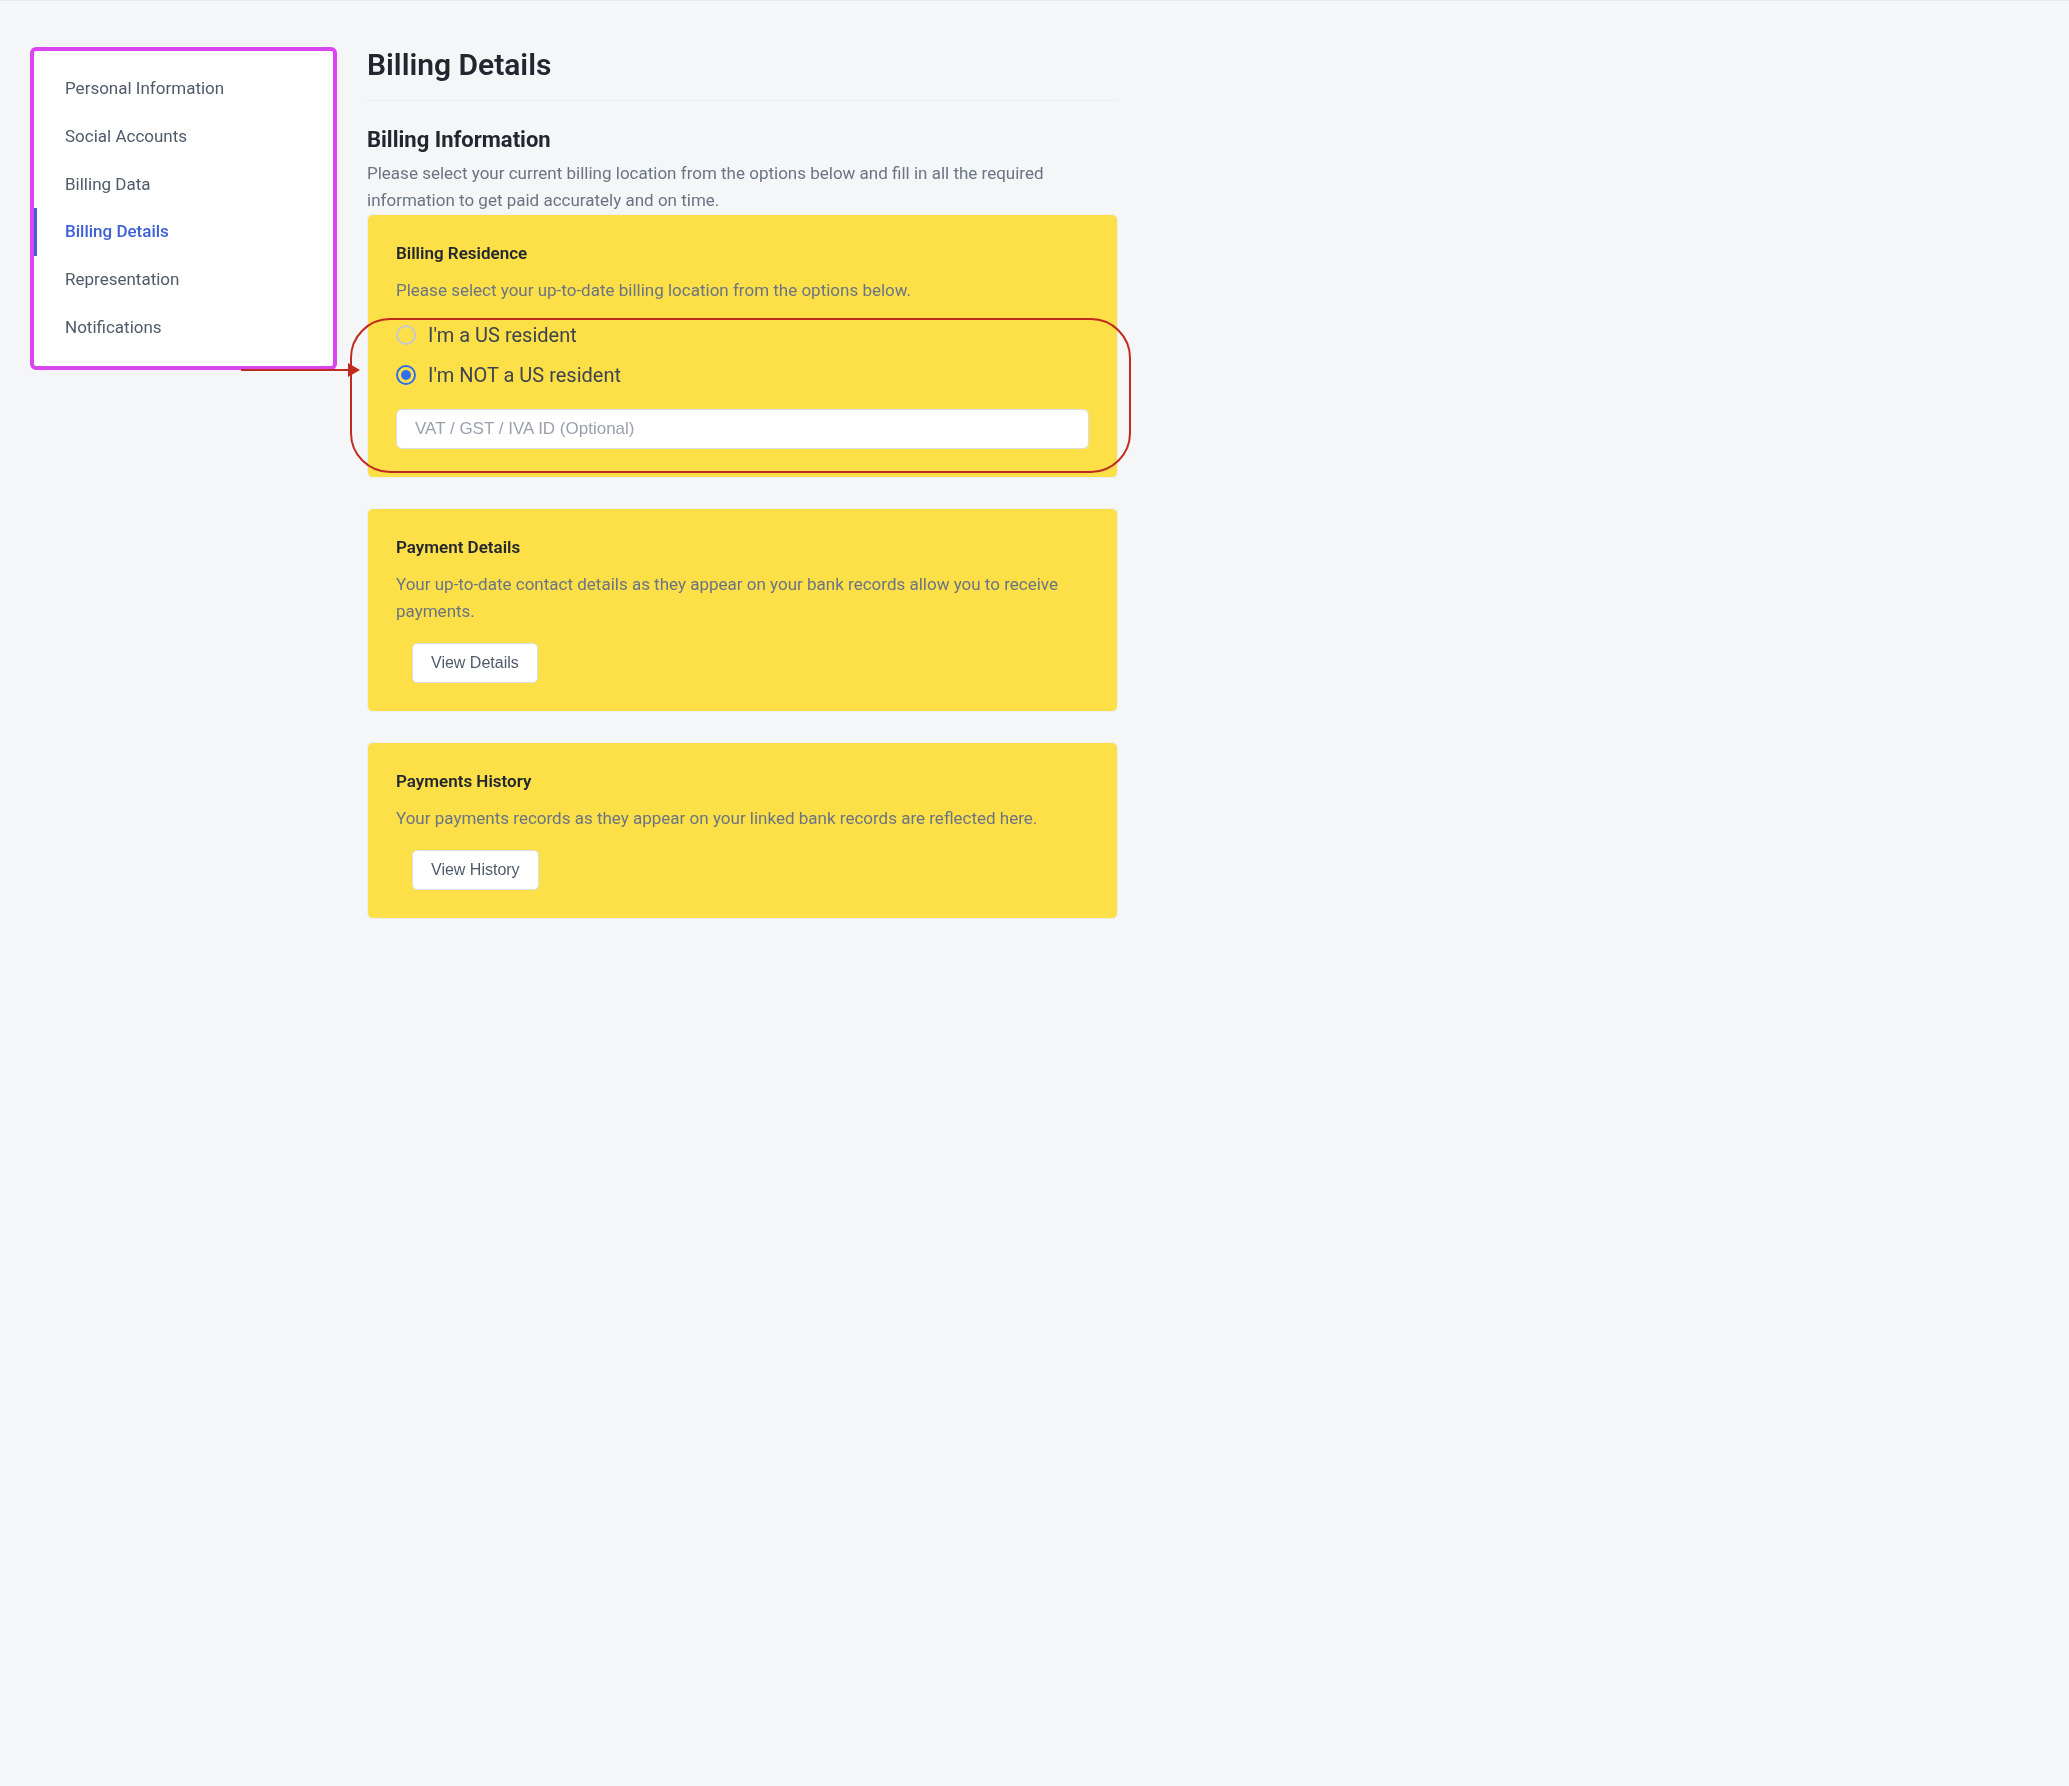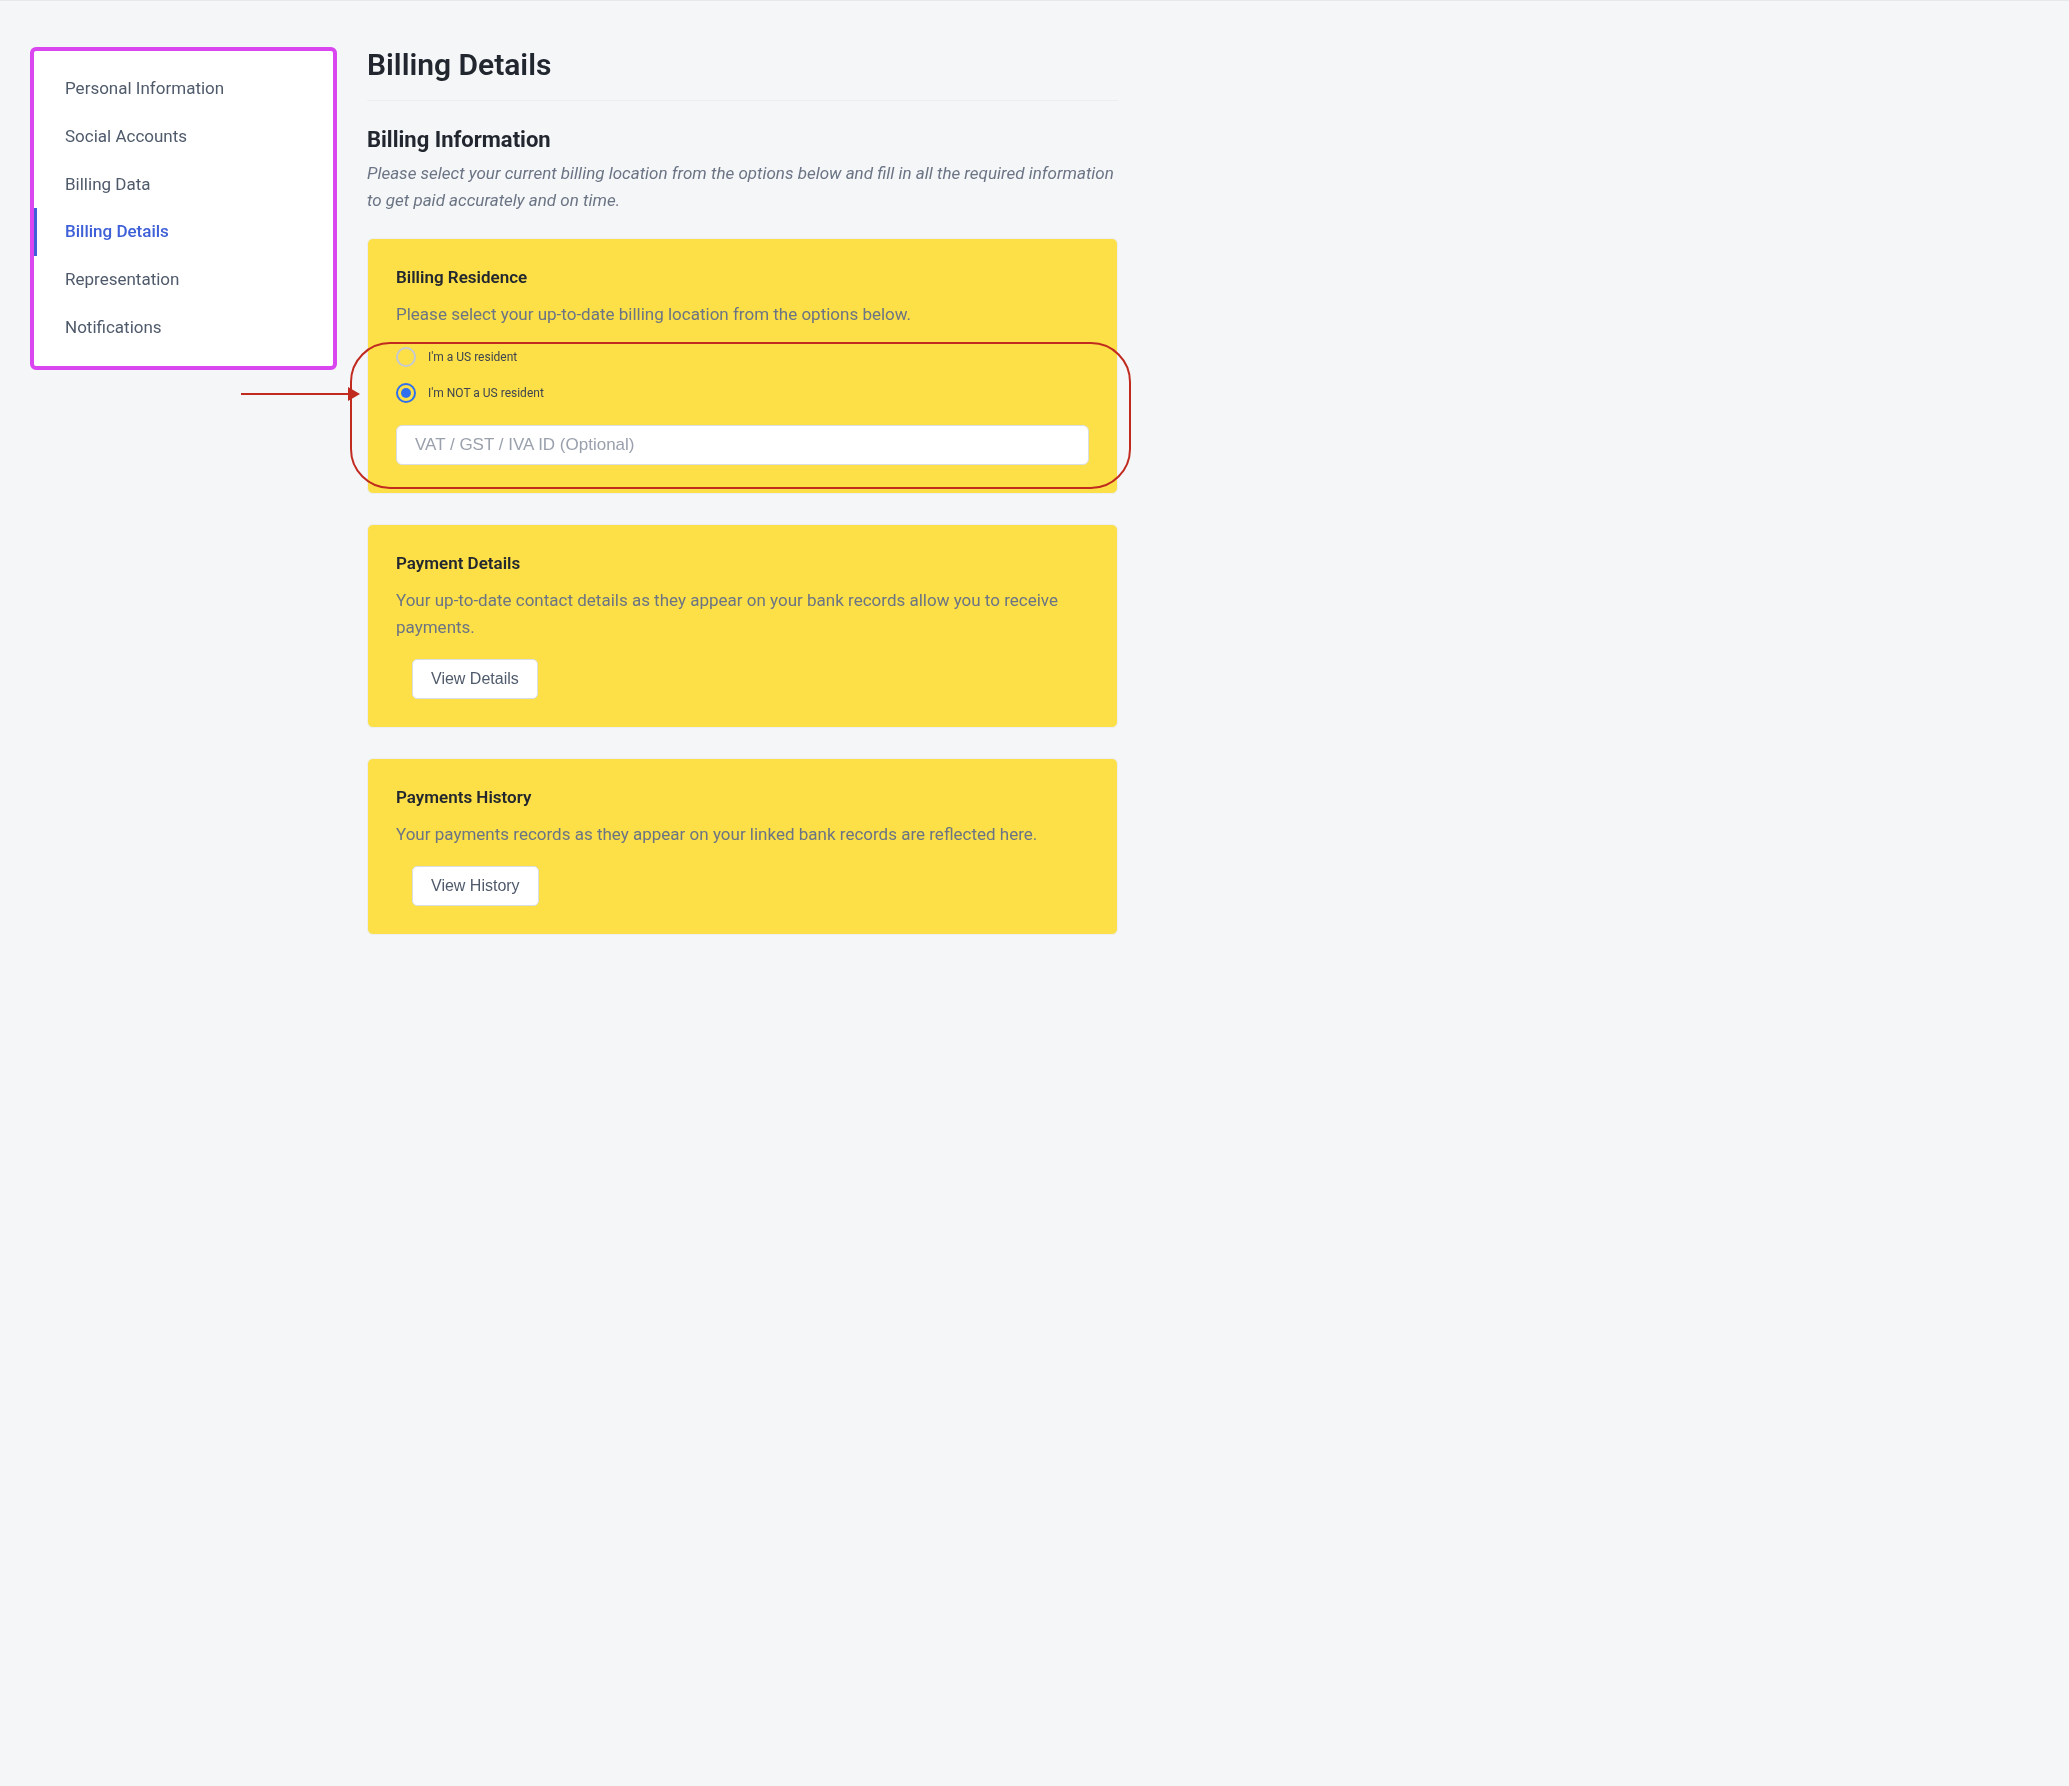--- a/index.html
+++ b/index.html
@@ -53,22 +53,20 @@
     .section-title {
       font-size: 22px;
       font-weight: 700;
       color: #22272f;
       margin-bottom: 8px;
     }
     .section-desc {
       font-size: 17px;
       color: #6b7484;
       line-height: 1.6;
-      margin-bottom: 24px;
-      font-style: italic;
     }
     .card {
       background: #fde047;
       border: 1px solid #eceef2;
       border-radius: 6px;
       padding: 28px;
       margin-bottom: 30px;
     }
     .card-title {
       font-size: 17px;
@@ -101,21 +99,21 @@
     }
     .radio-outer.selected { border-color: #2f6fed; }
     .radio-inner {
       width: 10px;
       height: 10px;
       border-radius: 50%;
       background: #2f6fed;
       display: none;
     }
     .radio-outer.selected .radio-inner { display: block; }
-    .radio-label { font-size: 12px; color: #3d4450; text-align: right; }
+    .radio-label { font-size: 20px; color: #3d4450; text-align: right; }
     .text-input {
       width: 100%;
       height: 40px;
       border: 1px solid #d9dde4;
       border-radius: 6px;
       padding: 0 18px;
       font-size: 17px;
       color: #333;
       margin-top: 6px;
     }

